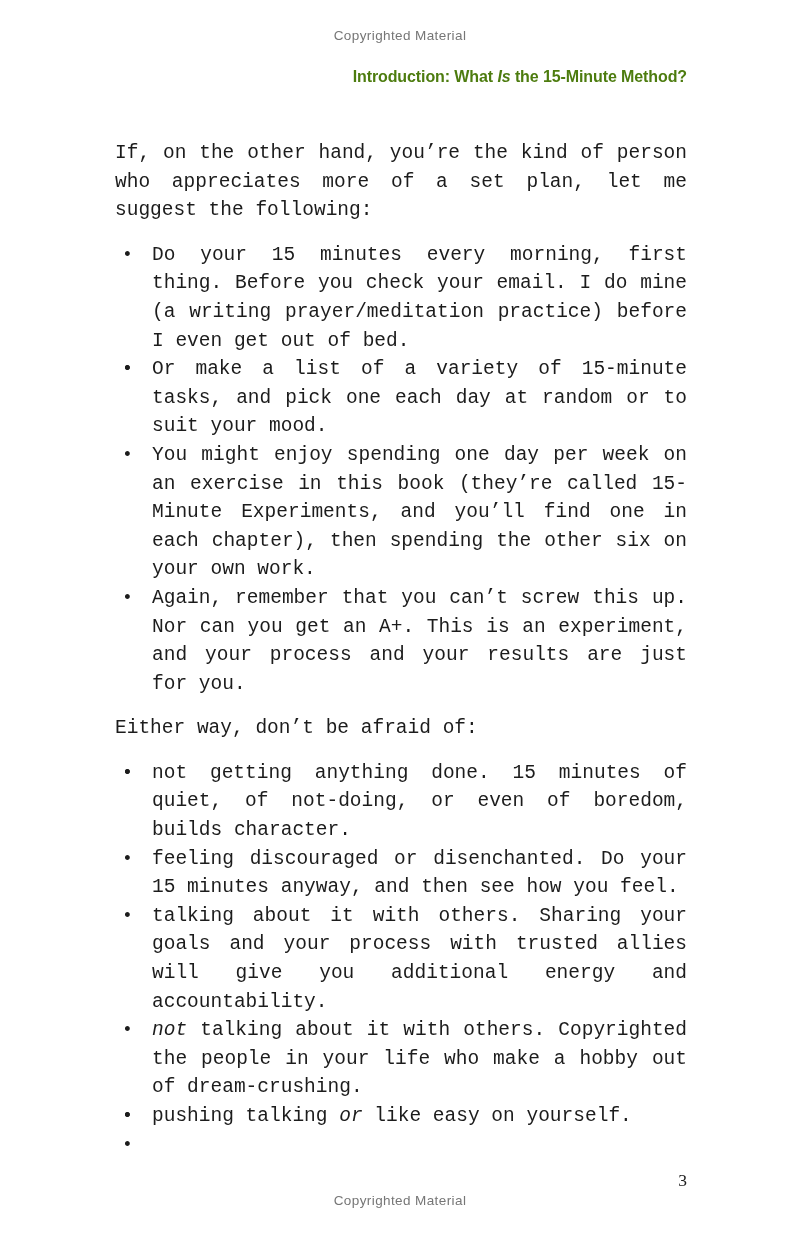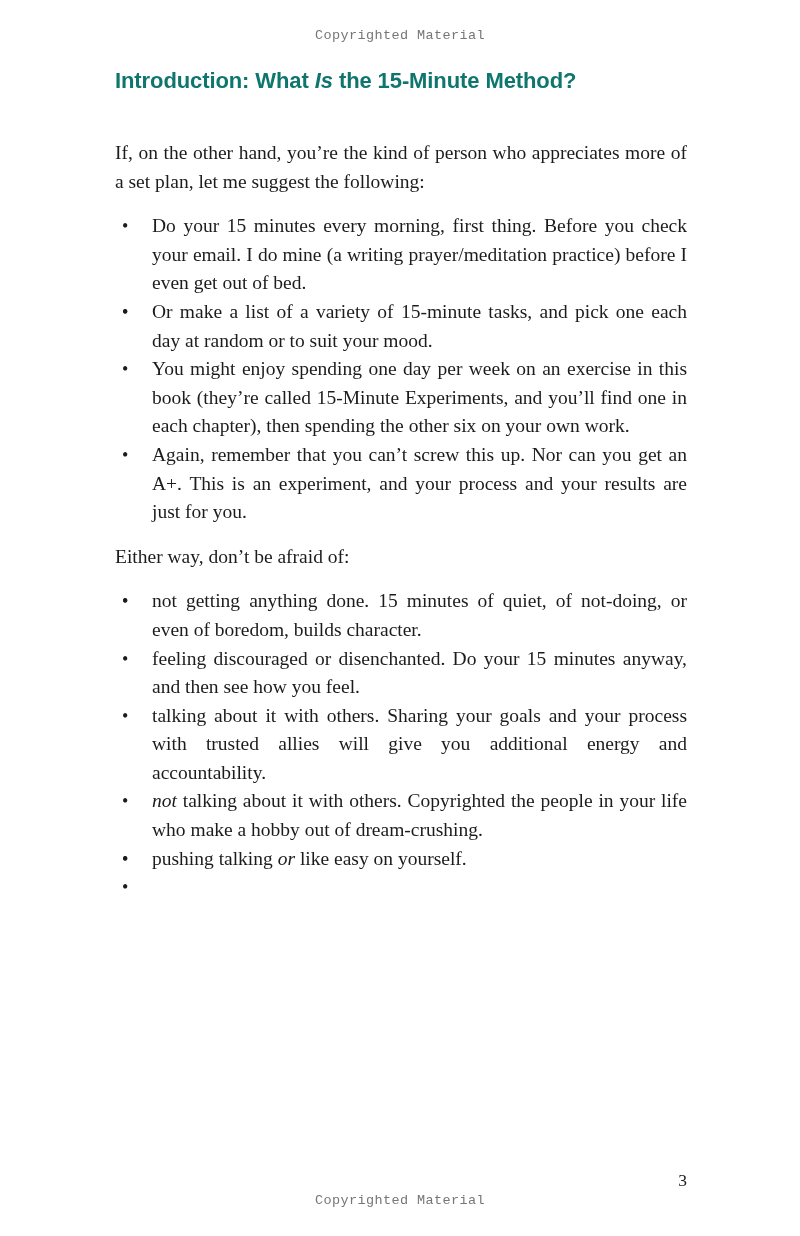--- a/index.html
+++ b/index.html
@@ -10,48 +10,49 @@
     position: relative;
     overflow: hidden;
     font-family: "Liberation Serif", serif;
     color: #1c1c1c;
   }
   .copyright {
     position: absolute;
     left: 0;
     width: 100%;
     text-align: center;
-    font-family: Liberation Mono, monospace;
+    font-family: Liberation Sans, sans-serif;
     font-size: 13.5px;
     color: #767676;
     letter-spacing: 0.4px;
   }
   .copyright.top { top: 28px; }
   .copyright.bottom { top: 1193px; }
   .running-head {
     position: absolute;
     top: 68px;
     left: 115px;
     width: 572px;
-    text-align: left;
+    text-align: right;
     font-family: "Liberation Sans", sans-serif;
     font-weight: bold;
-    font-size: 22px;
+    font-size: 16px;
     letter-spacing: -0.1px;
-    color: #0f766e;
+    color: #4d7c0f;
   }
   .running-head em { font-style: italic; }
   .body-text {
     position: absolute;
     top: 139px;
     left: 115px;
     width: 572px;
     font-size: 19.5px;
     line-height: 28.6px;
     text-align: justify;
+    font-family: Liberation Mono, monospace;
   }
   .para { margin-bottom: 16px; }
   .blist {
     list-style: none;
     margin: 0 0 16px 0;
   }
   .blist li {
     position: relative;
     padding-left: 37px;
   }

